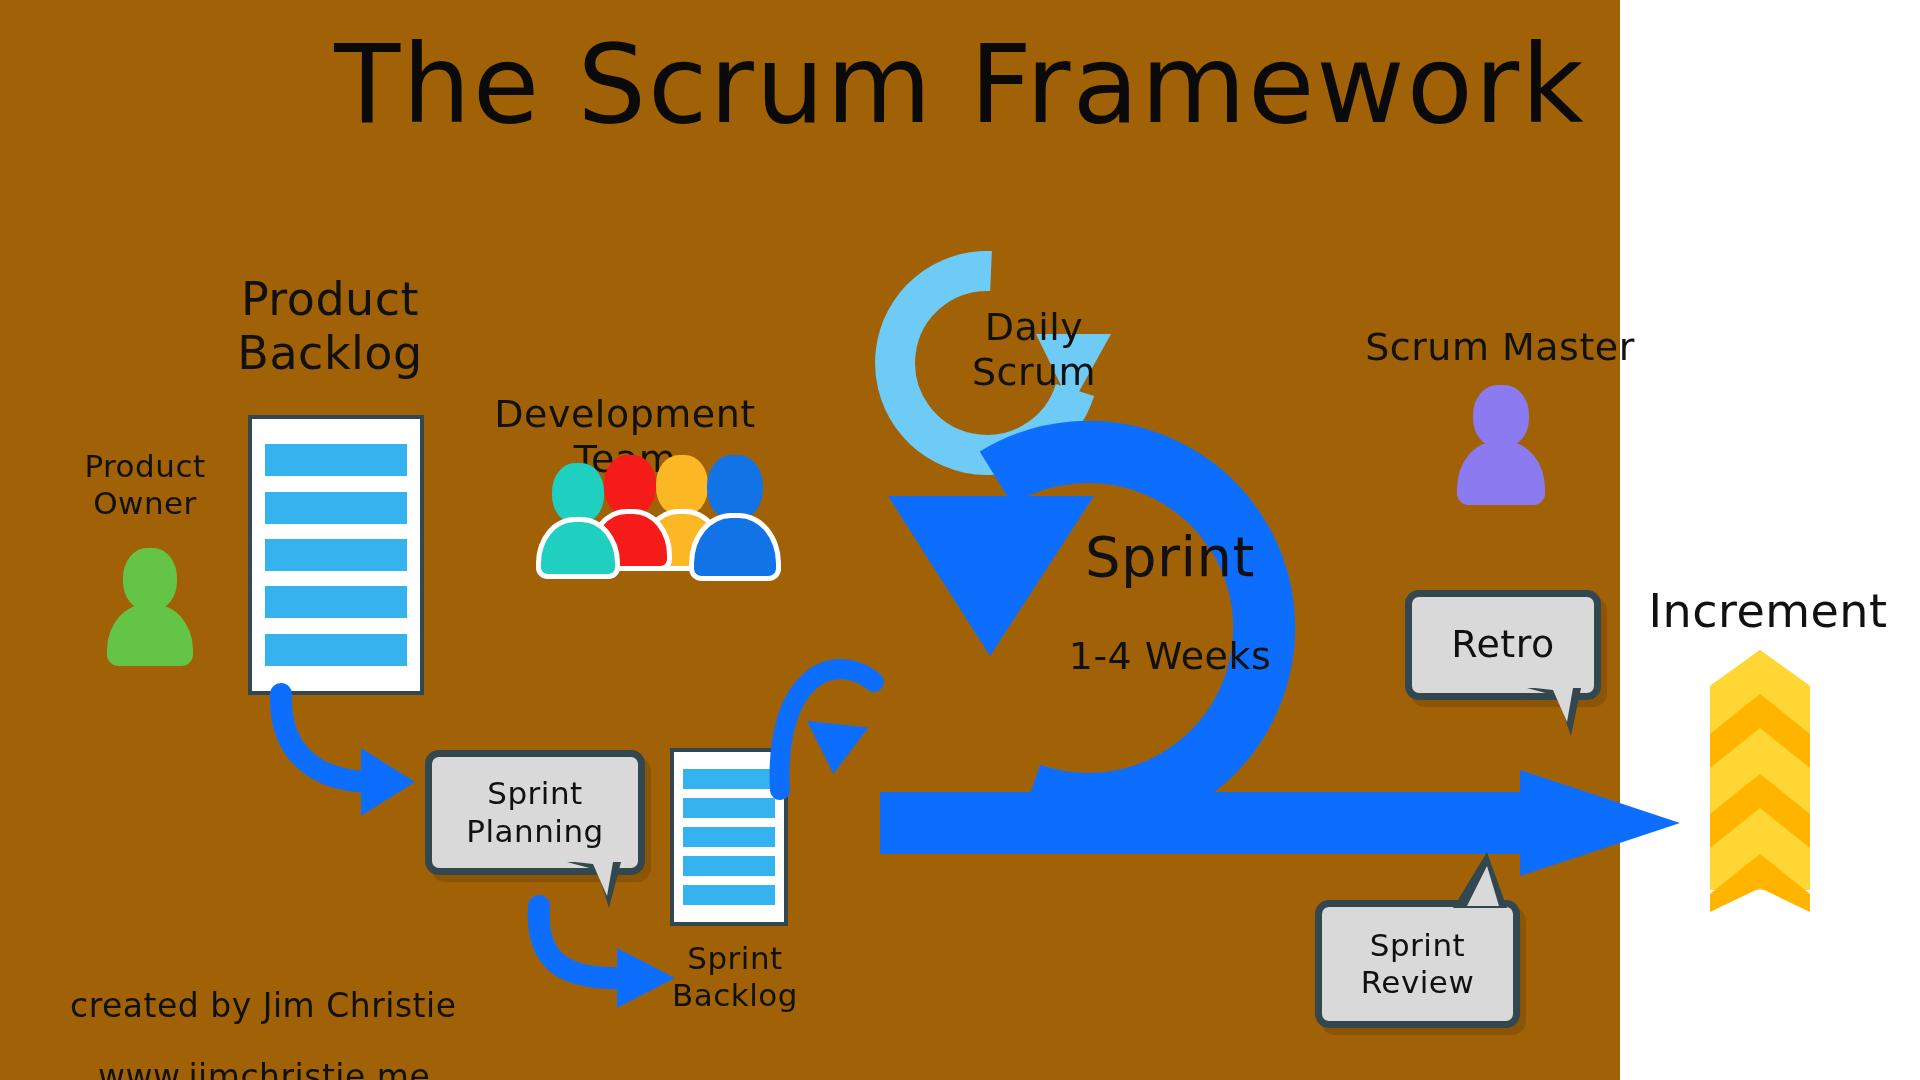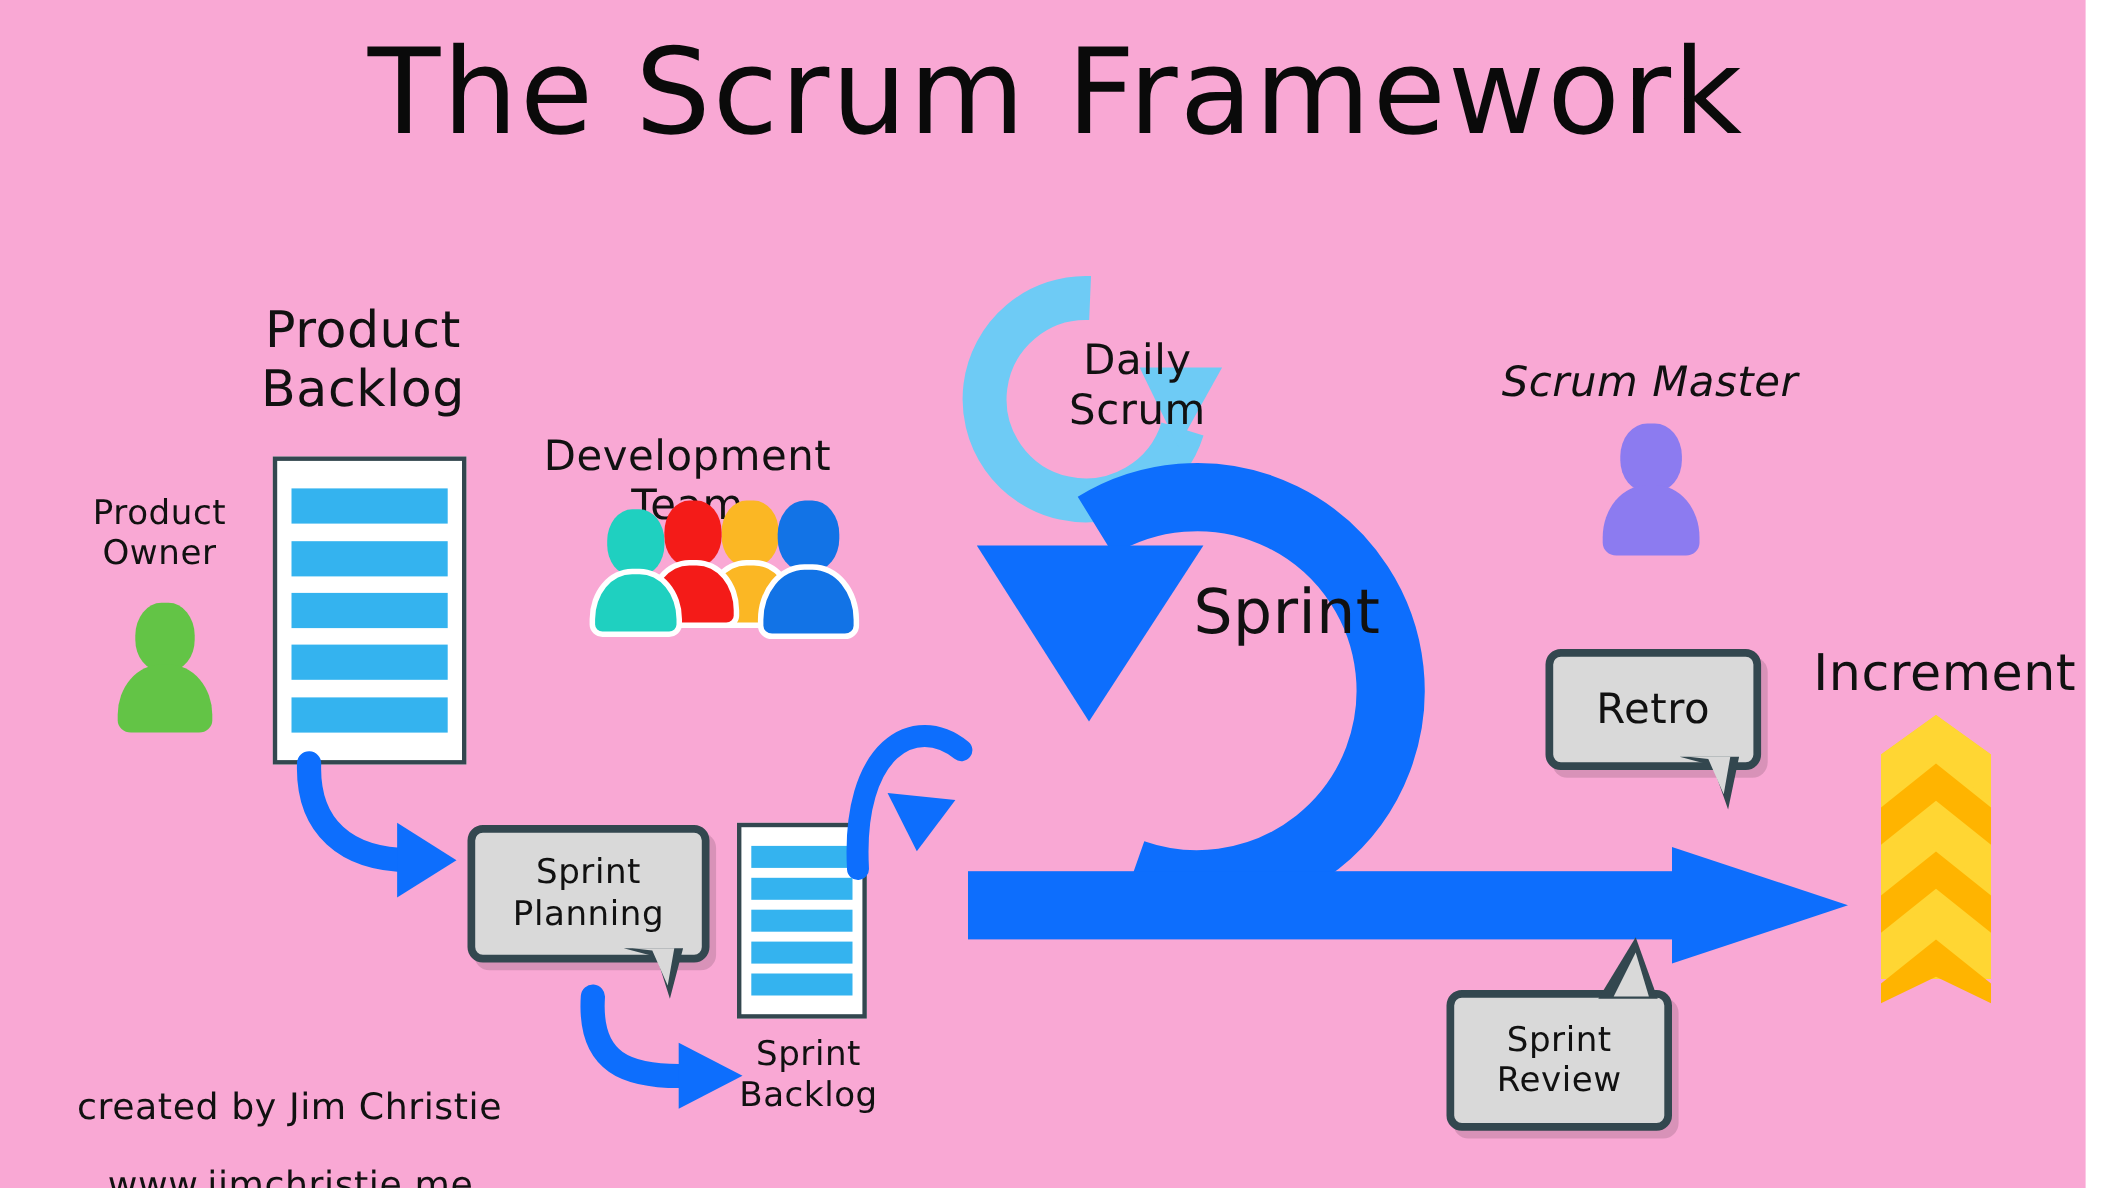--- a/index.html
+++ b/index.html
@@ -1,17 +1,17 @@
 <!DOCTYPE html>
 <html><head>
 <meta charset="utf-8">
 <style>
   html,body{margin:0;padding:0;background:#ffffff;}
   body{width:1920px;height:1080px;overflow:hidden;font-family:"DejaVu Sans",sans-serif;}
-  #stage{position:relative;width:1896px;height:1080px;background:#f9a8d4;}
+  #stage{position:relative;width:1620px;height:1080px;background:#a16207;}
 
   .hand{font-family:"DejaVu Sans",sans-serif;font-weight:400;color:#111;letter-spacing:.5px;}
   .lbl{position:absolute;text-align:center;color:#111;line-height:1.18;white-space:pre-line;}
 
   
   #title{
     position:absolute;left:0;top:28px;width:1920px;text-align:center;
     font-size:108px;line-height:1.05;color:#0a0a0a;letter-spacing:2px;
     font-family:"DejaVu Sans",sans-serif;font-weight:400;
   }
@@ -142,27 +142,28 @@
 Scrum</div>
 
   <svg style="left:880px;top:370px;" width="520" height="500" viewBox="0 0 520 500">
 
     <path d="M116,108 A176,176 0 1 1 150,424" fill="none" stroke="#0d6efd" stroke-width="62" stroke-linecap="butt"></path>
 
     <path d="M8,126 L214,126 L110,286 Z" fill="#0d6efd"></path>
   </svg>
 
   <div class="lbl hand t-xl" style="left:1020px;top:524px;width:300px;">Sprint</div>
+  <div class="lbl hand t-md" style="left:1020px;top:634px;width:300px;">1-4 Weeks</div>
 
   <svg style="left:880px;top:770px;" width="820" height="130" viewBox="0 0 820 130">
     <rect x="0" y="22" width="690" height="62" fill="#0d6efd"></rect>
     <path d="M640,0 L800,53 L640,106 Z" fill="#0d6efd"></path>
   </svg>
 
-  <div class="lbl hand t-md" style="left:1345px;top:325px;width:310px;font-style:italic;">Scrum Master</div>
+  <div class="lbl hand t-md" style="left:1345px;top:325px;width:310px;">Scrum Master</div>
   <div class="person" style="left:1455px;top:385px;width:92px;height:118px;">
     <div class="head" style="top:0;width:56px;height:62px;background:#8c7bf0;"></div>
     <div class="body" style="top:56px;width:88px;height:64px;background:#8c7bf0;"></div>
   </div>
 
   <div class="callout" style="left:1405px;top:590px;width:196px;height:110px;">
     <div class="box">
       <span class="hand t-md">Retro</span>
     </div>
     <svg style="left:118px;top:98px;" width="70" height="58" viewBox="0 0 70 58">

